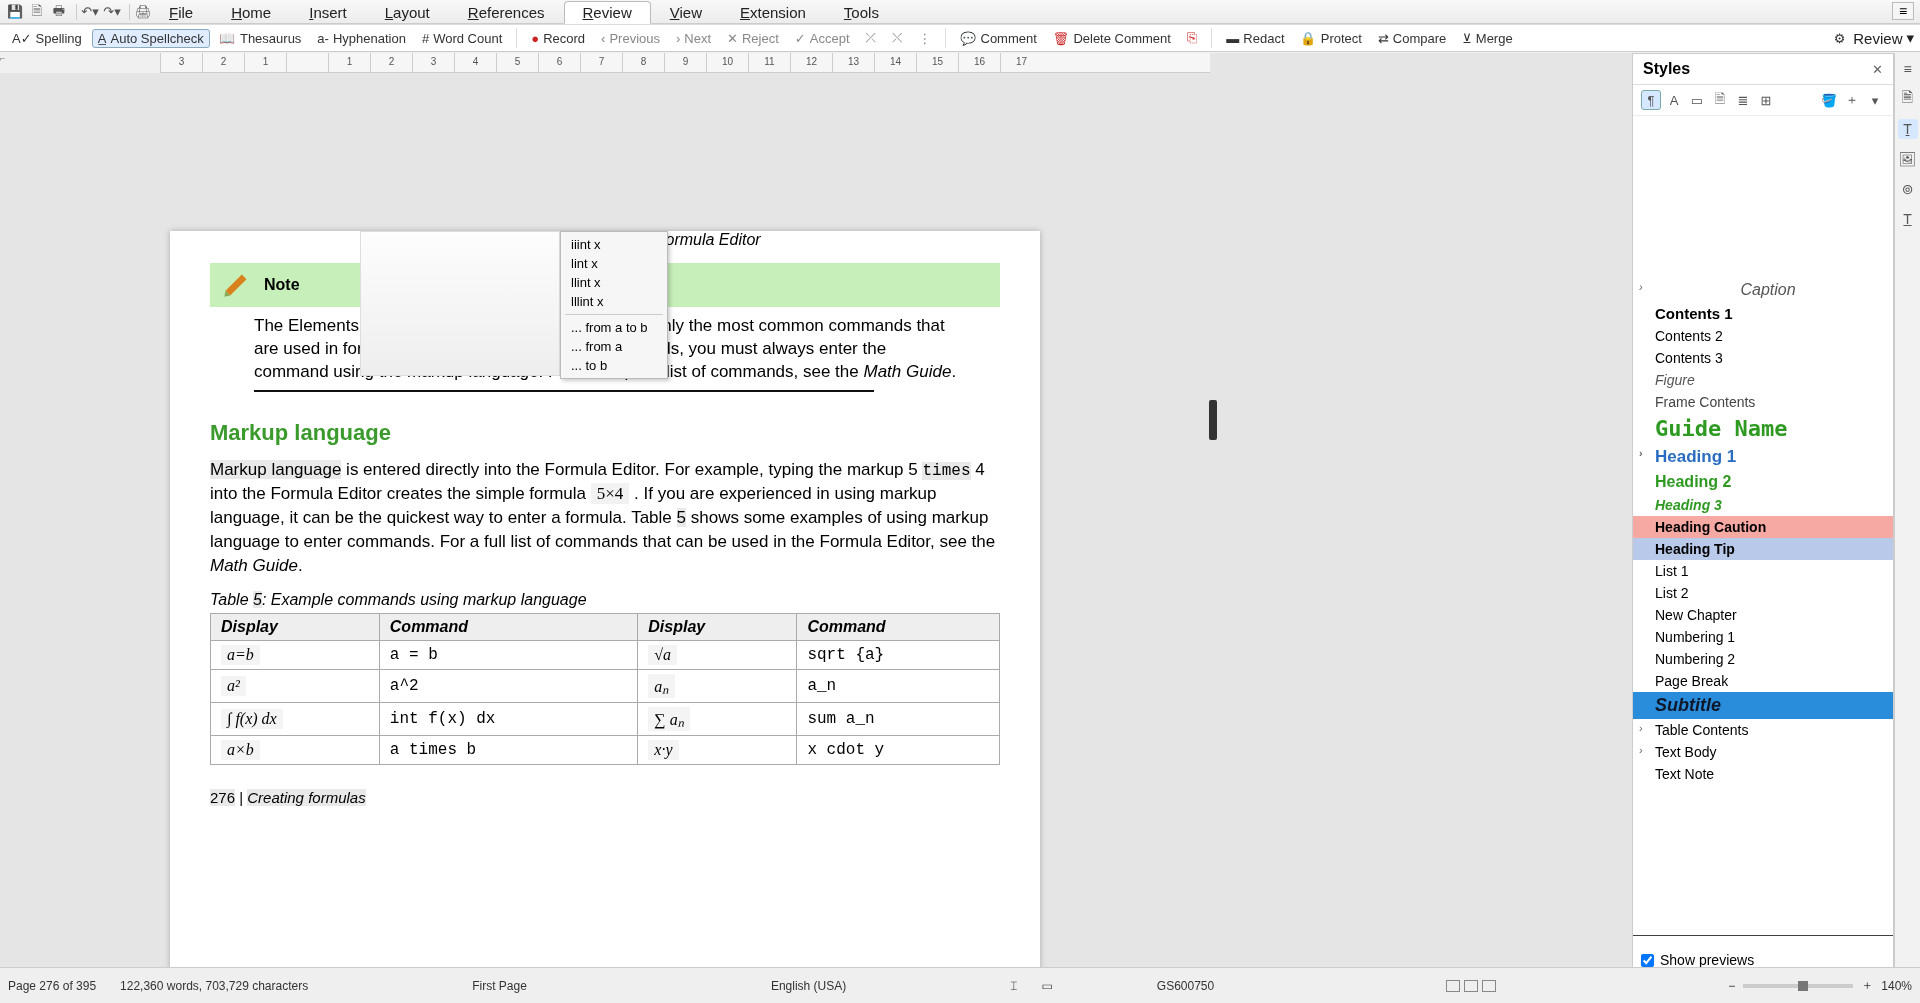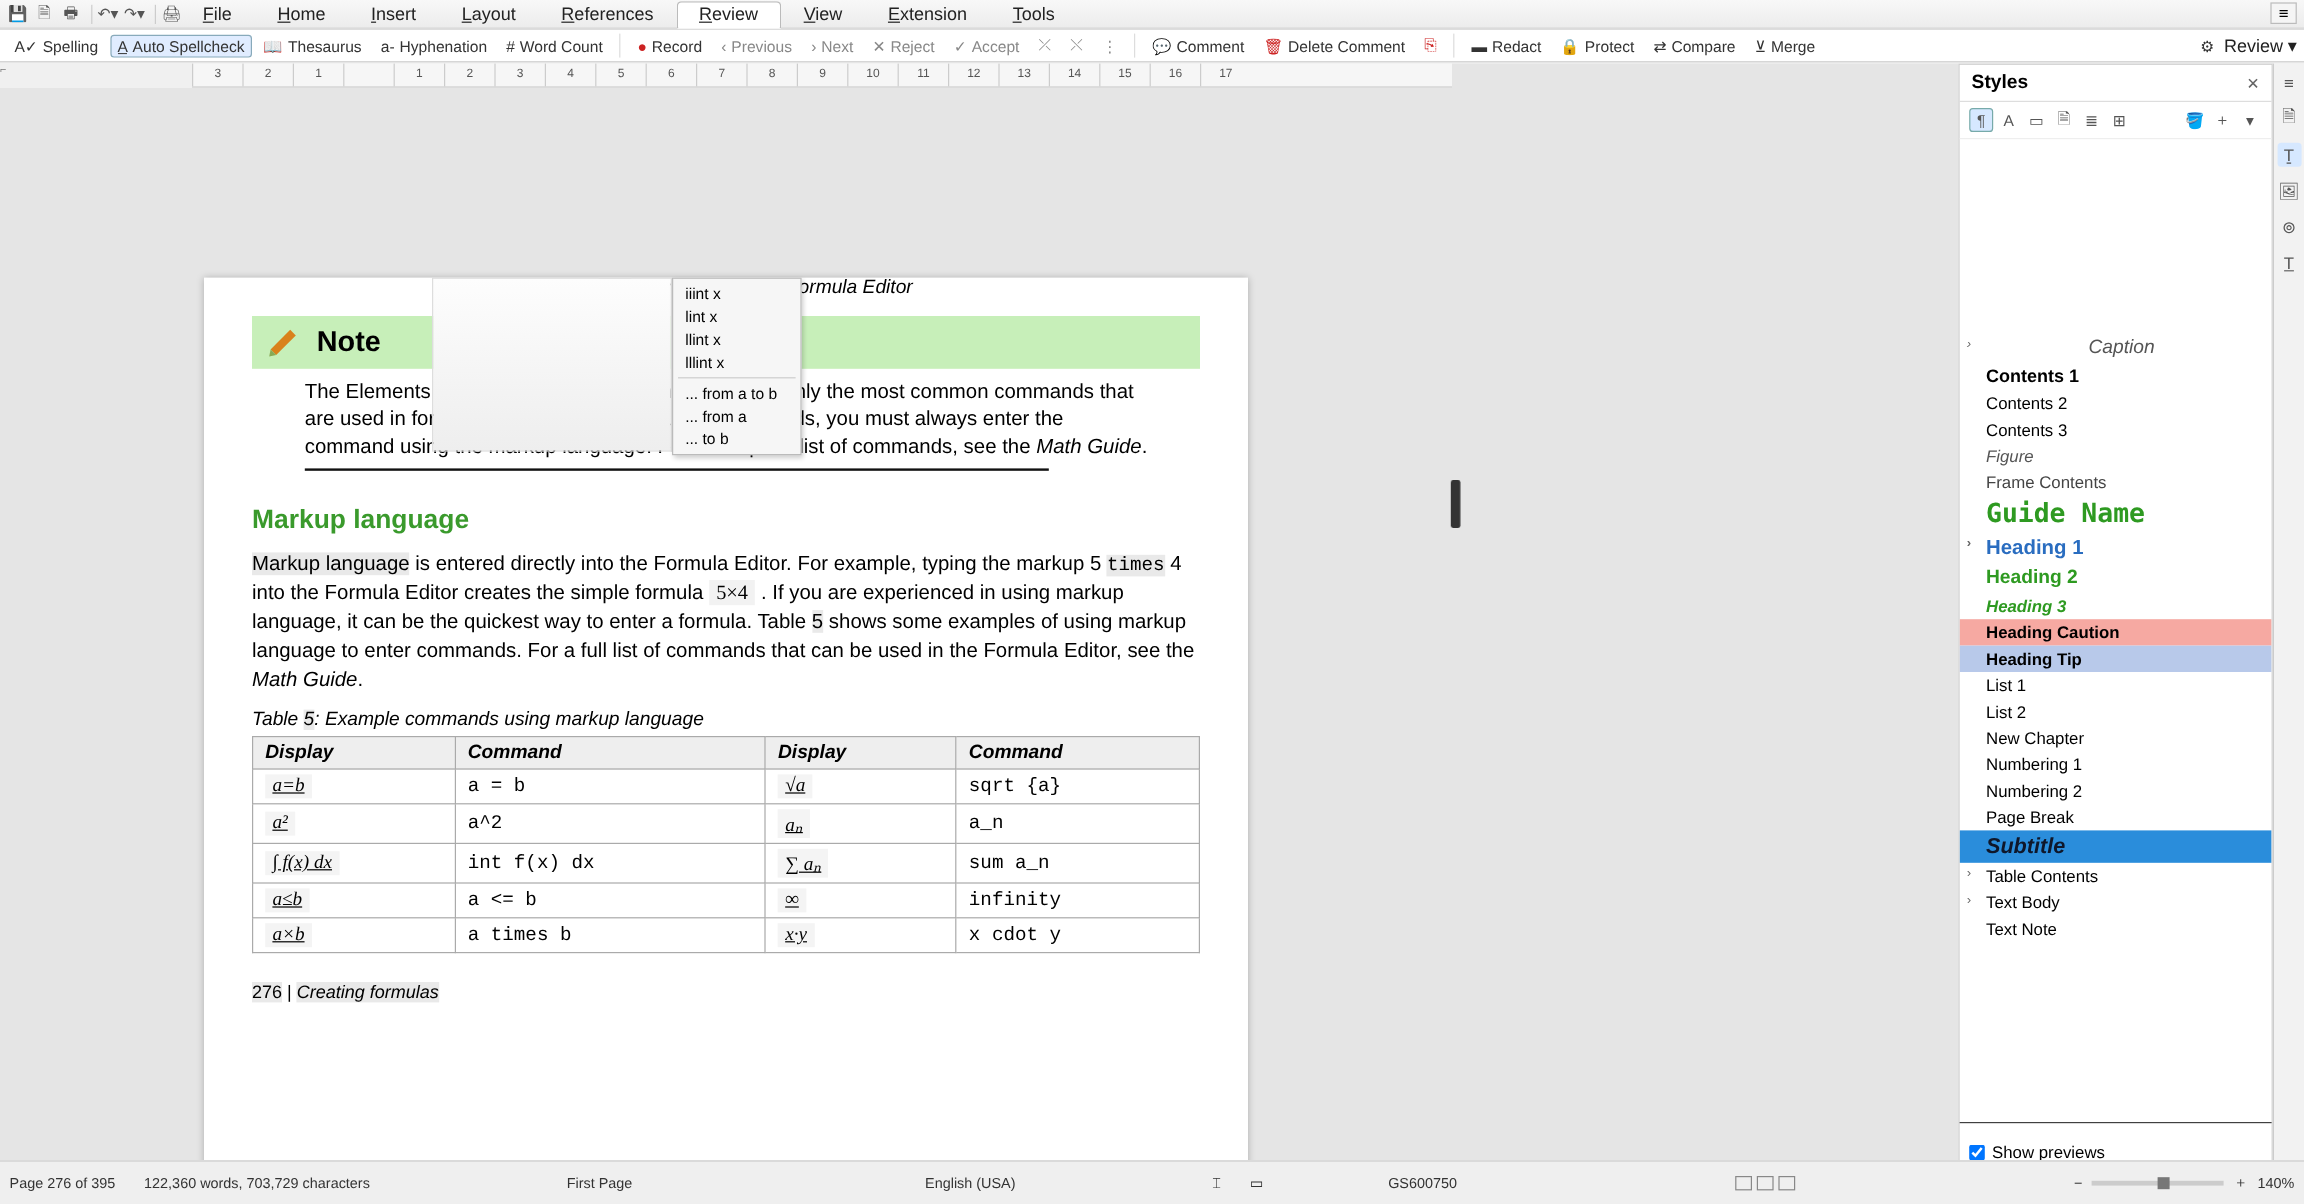--- a/index.html
+++ b/index.html
@@ -39,37 +39,37 @@
 
 .ctxmenu { position:absolute; top:0; left:390px; width:108px; background:#f6f6f6; border:1px solid #bbb; box-shadow:2px 2px 4px rgba(0,0,0,.2); font-size:13px; padding:3px 0; }
 .ctxmenu .mi { padding:2px 10px; }
 .ctxmenu .mdiv { height:1px; background:#ccc; margin:3px 4px; }
 .figimg { position:absolute; top:0; left:190px; width:200px; height:145px; background:linear-gradient(#fdfdfd,#eee); border:1px solid #ddd; }
 
 .caption { text-align:center; font-style:italic; font-size:16px; margin-top:158px; }
 
 .notebox { background:#c7efb9; display:flex; align-items:center; gap:14px; padding:8px 12px; margin-top:14px; }
 .notebox .pen { width:28px; height:28px; }
-.notebox .ntitle { font-weight:bold; font-size:24px; }
+.notebox .ntitle { font-weight:bold; font-size:16px; }
 
 .notetext { margin-left:44px; font-size:17px; line-height:1.35; margin-top:8px; margin-right:40px; }
 .notetext i { font-style:italic; }
 .noteline { margin-left:44px; border-bottom:2px solid #111; margin-top:6px; width:620px; }
 
 .h2g { color:#3a9a2c; font-weight:bold; font-size:22px; margin-top:28px; }
 .bodytext { font-size:17px; line-height:1.4; margin-top:12px; }
 .hl { background:#e9e9e9; }
 .frm { background:#f2f2f2; padding:1px 6px; border:none; font-family:serif; }
 
 .tabcaption { font-style:italic; font-size:16px; margin-top:14px; }
 
 table.mk { width:100%; border-collapse:collapse; margin-top:4px; font-size:16px; }
 table.mk th { background:#eee; font-style:italic; text-align:left; padding:4px 10px; border:1px solid #aaa; }
 table.mk td { border:1px solid #aaa; padding:4px 10px; vertical-align:middle; }
-.disp { font-family:serif; font-style:italic; background:#f4f4f4; padding:1px 6px; display:inline-block;text-decoration:underline; }
+.disp { font-family:serif; font-style:italic; background:#f4f4f4; padding:1px 6px; display:inline-block; }
 .cmd { font-family:Liberation Mono, monospace; font-size:16px; }
 
 .footer { font-size:15px; margin-top:24px; font-style:italic; }
 .footer .pp { font-style:normal; }
 
 
 .sidepanel { position:absolute; top:53px; right:26px; width:262px; bottom:18px; background:#fff; border:1px solid #ccc; display:flex; flex-direction:column; }
 .sp-header { display:flex; align-items:center; justify-content:space-between; padding:6px 10px; border-bottom:1px solid #ddd; font-size:16px; font-weight:bold; }
 .sp-header .x { font-size:13px; color:#666; cursor:pointer; font-weight:normal; }
 .sp-tabs { display:flex; gap:3px; padding:5px 8px; border-bottom:1px solid #eee; align-items:center; }
@@ -311,26 +311,20 @@
             <td><span class="disp">aₙ</span></td>
             <td class="cmd">a_n</td>
           </tr>
           <tr>
             <td><span class="disp">∫ f(x) dx</span></td>
             <td class="cmd">int f(x) dx</td>
             <td><span class="disp">∑ aₙ</span></td>
             <td class="cmd">sum a_n</td>
           </tr>
           <tr>
-            <td><span class="disp">a≤b</span></td>
-            <td class="cmd">a &lt;= b</td>
-            <td><span class="disp">∞</span></td>
-            <td class="cmd">infinity</td>
-          </tr>
-          <tr>
             <td><span class="disp">a×b</span></td>
             <td class="cmd">a times b</td>
             <td><span class="disp">x·y</span></td>
             <td class="cmd">x cdot y</td>
           </tr>
         </tbody>
     </table>
     <div class="footer">
       <span class="hl pp">276</span><span class="pp"> | </span><span class="hl">Creating formulas</span>
     </div>

